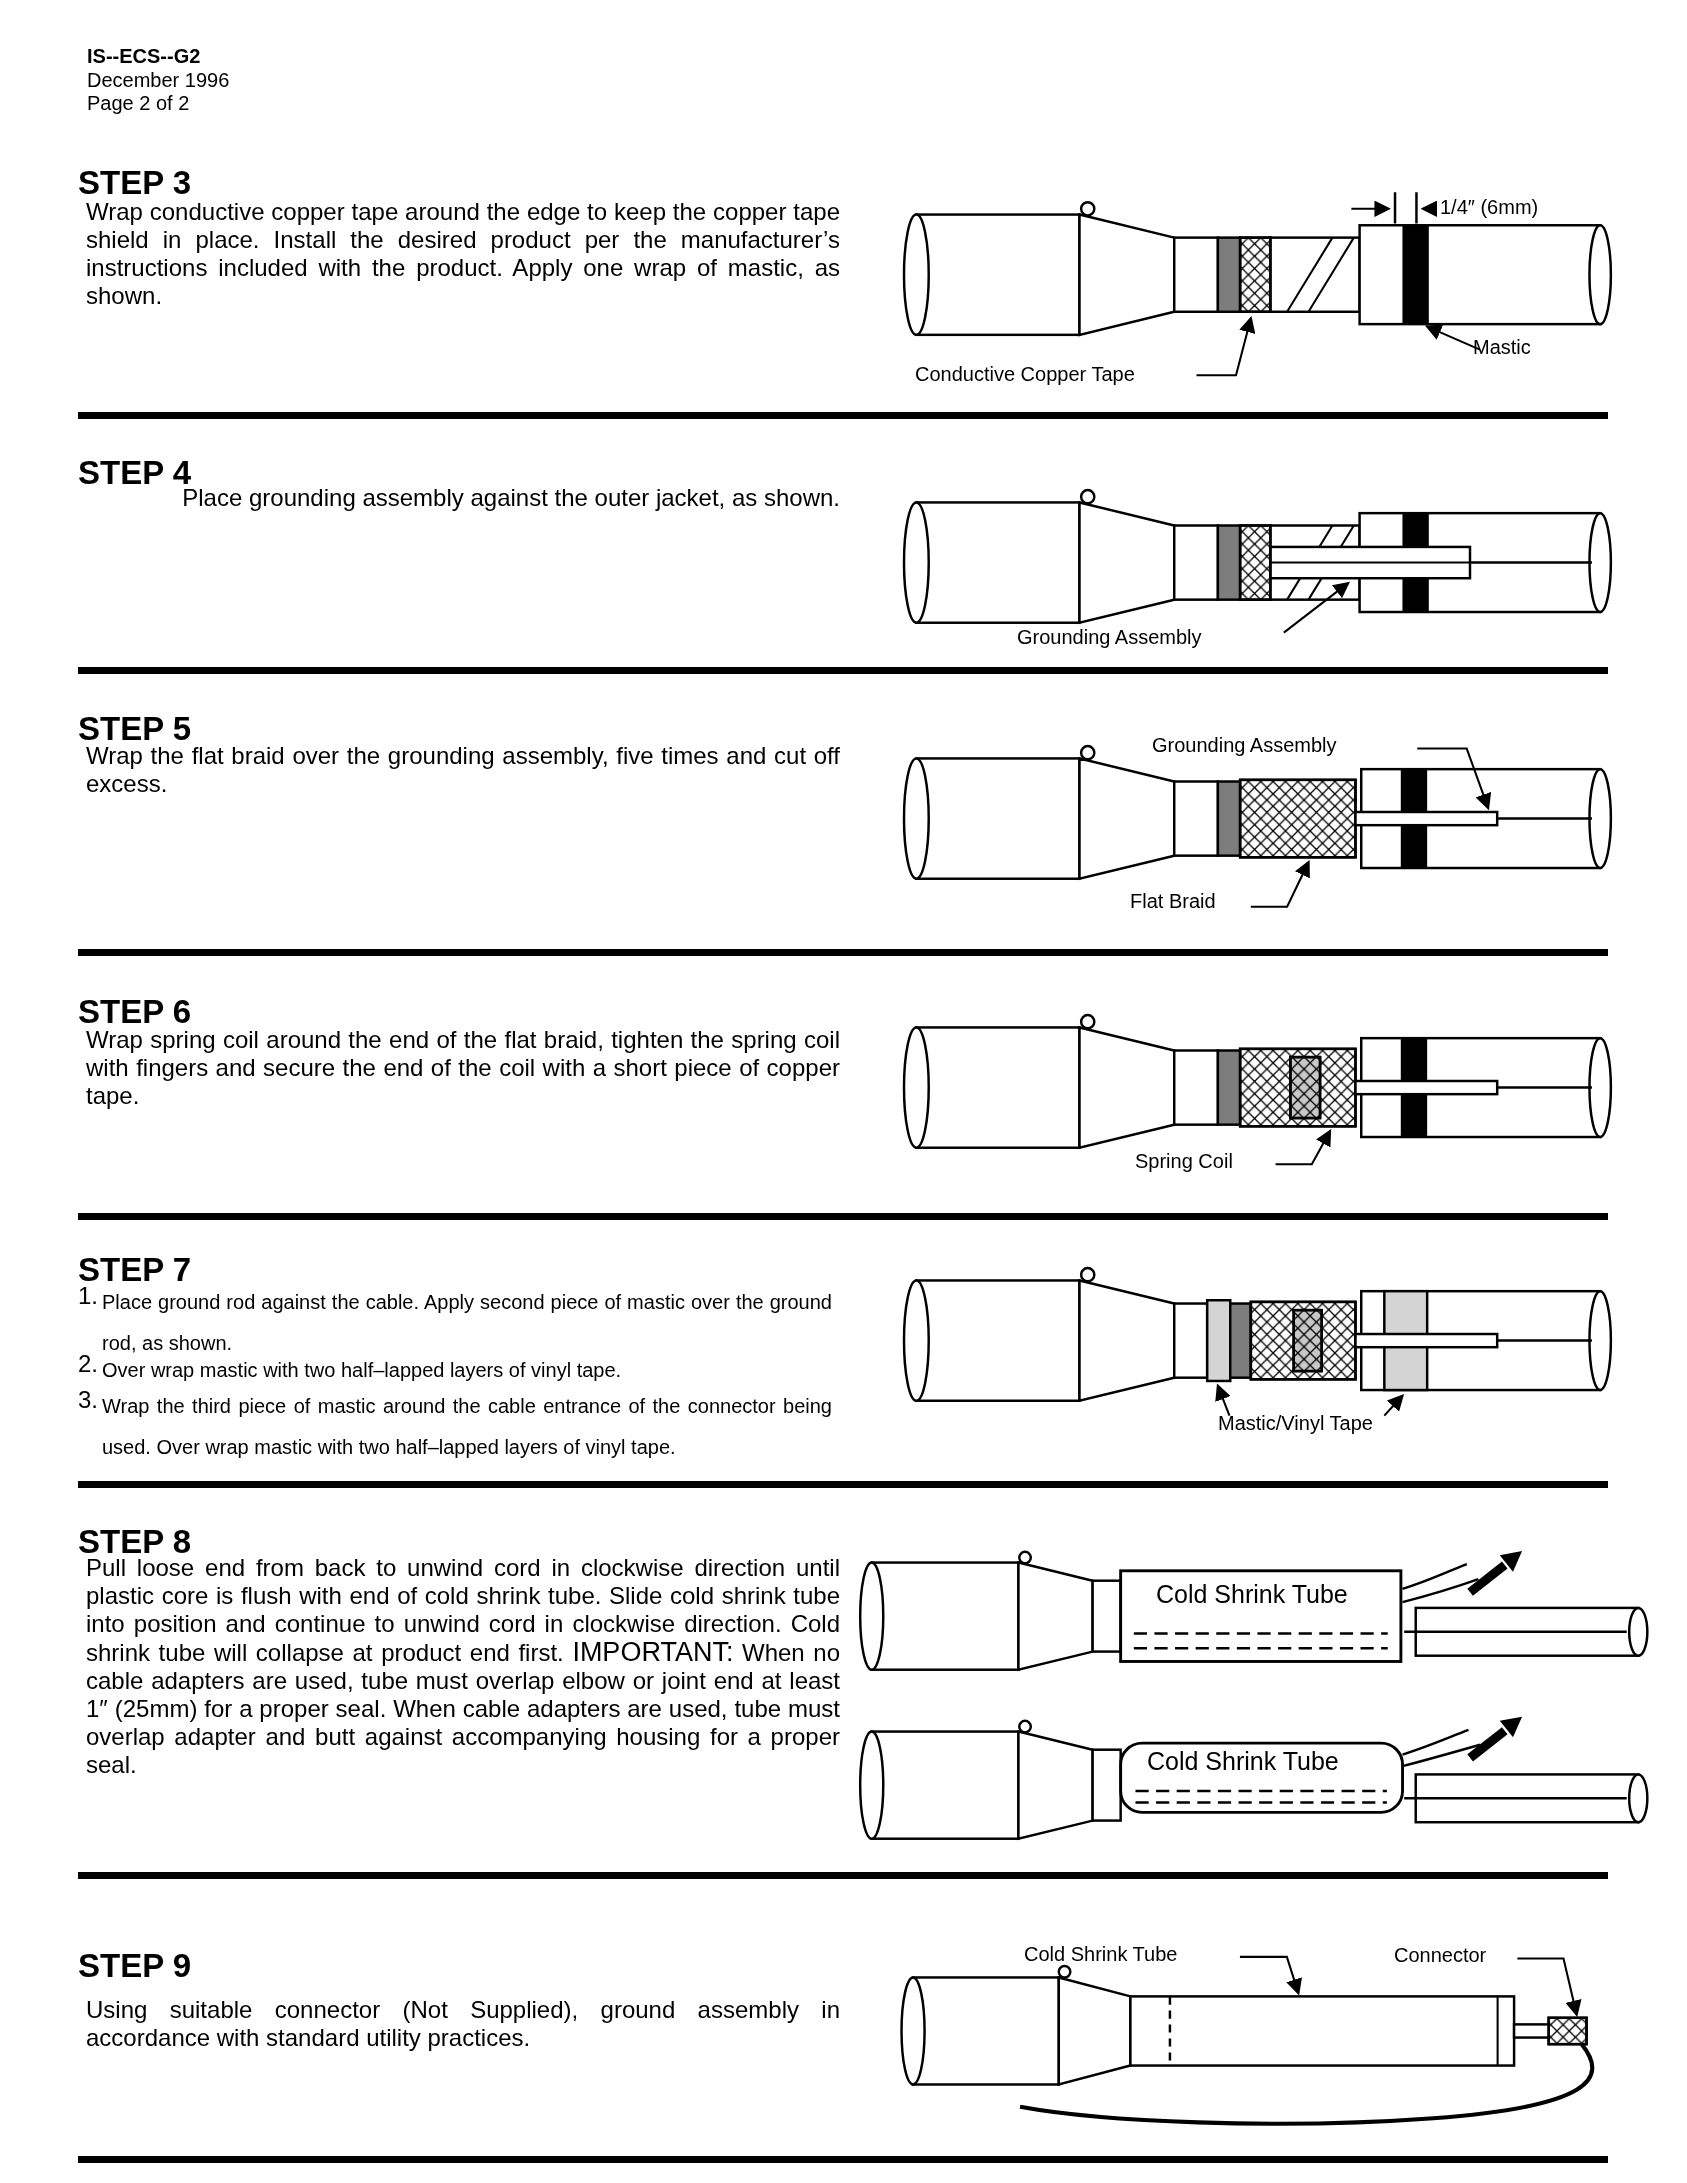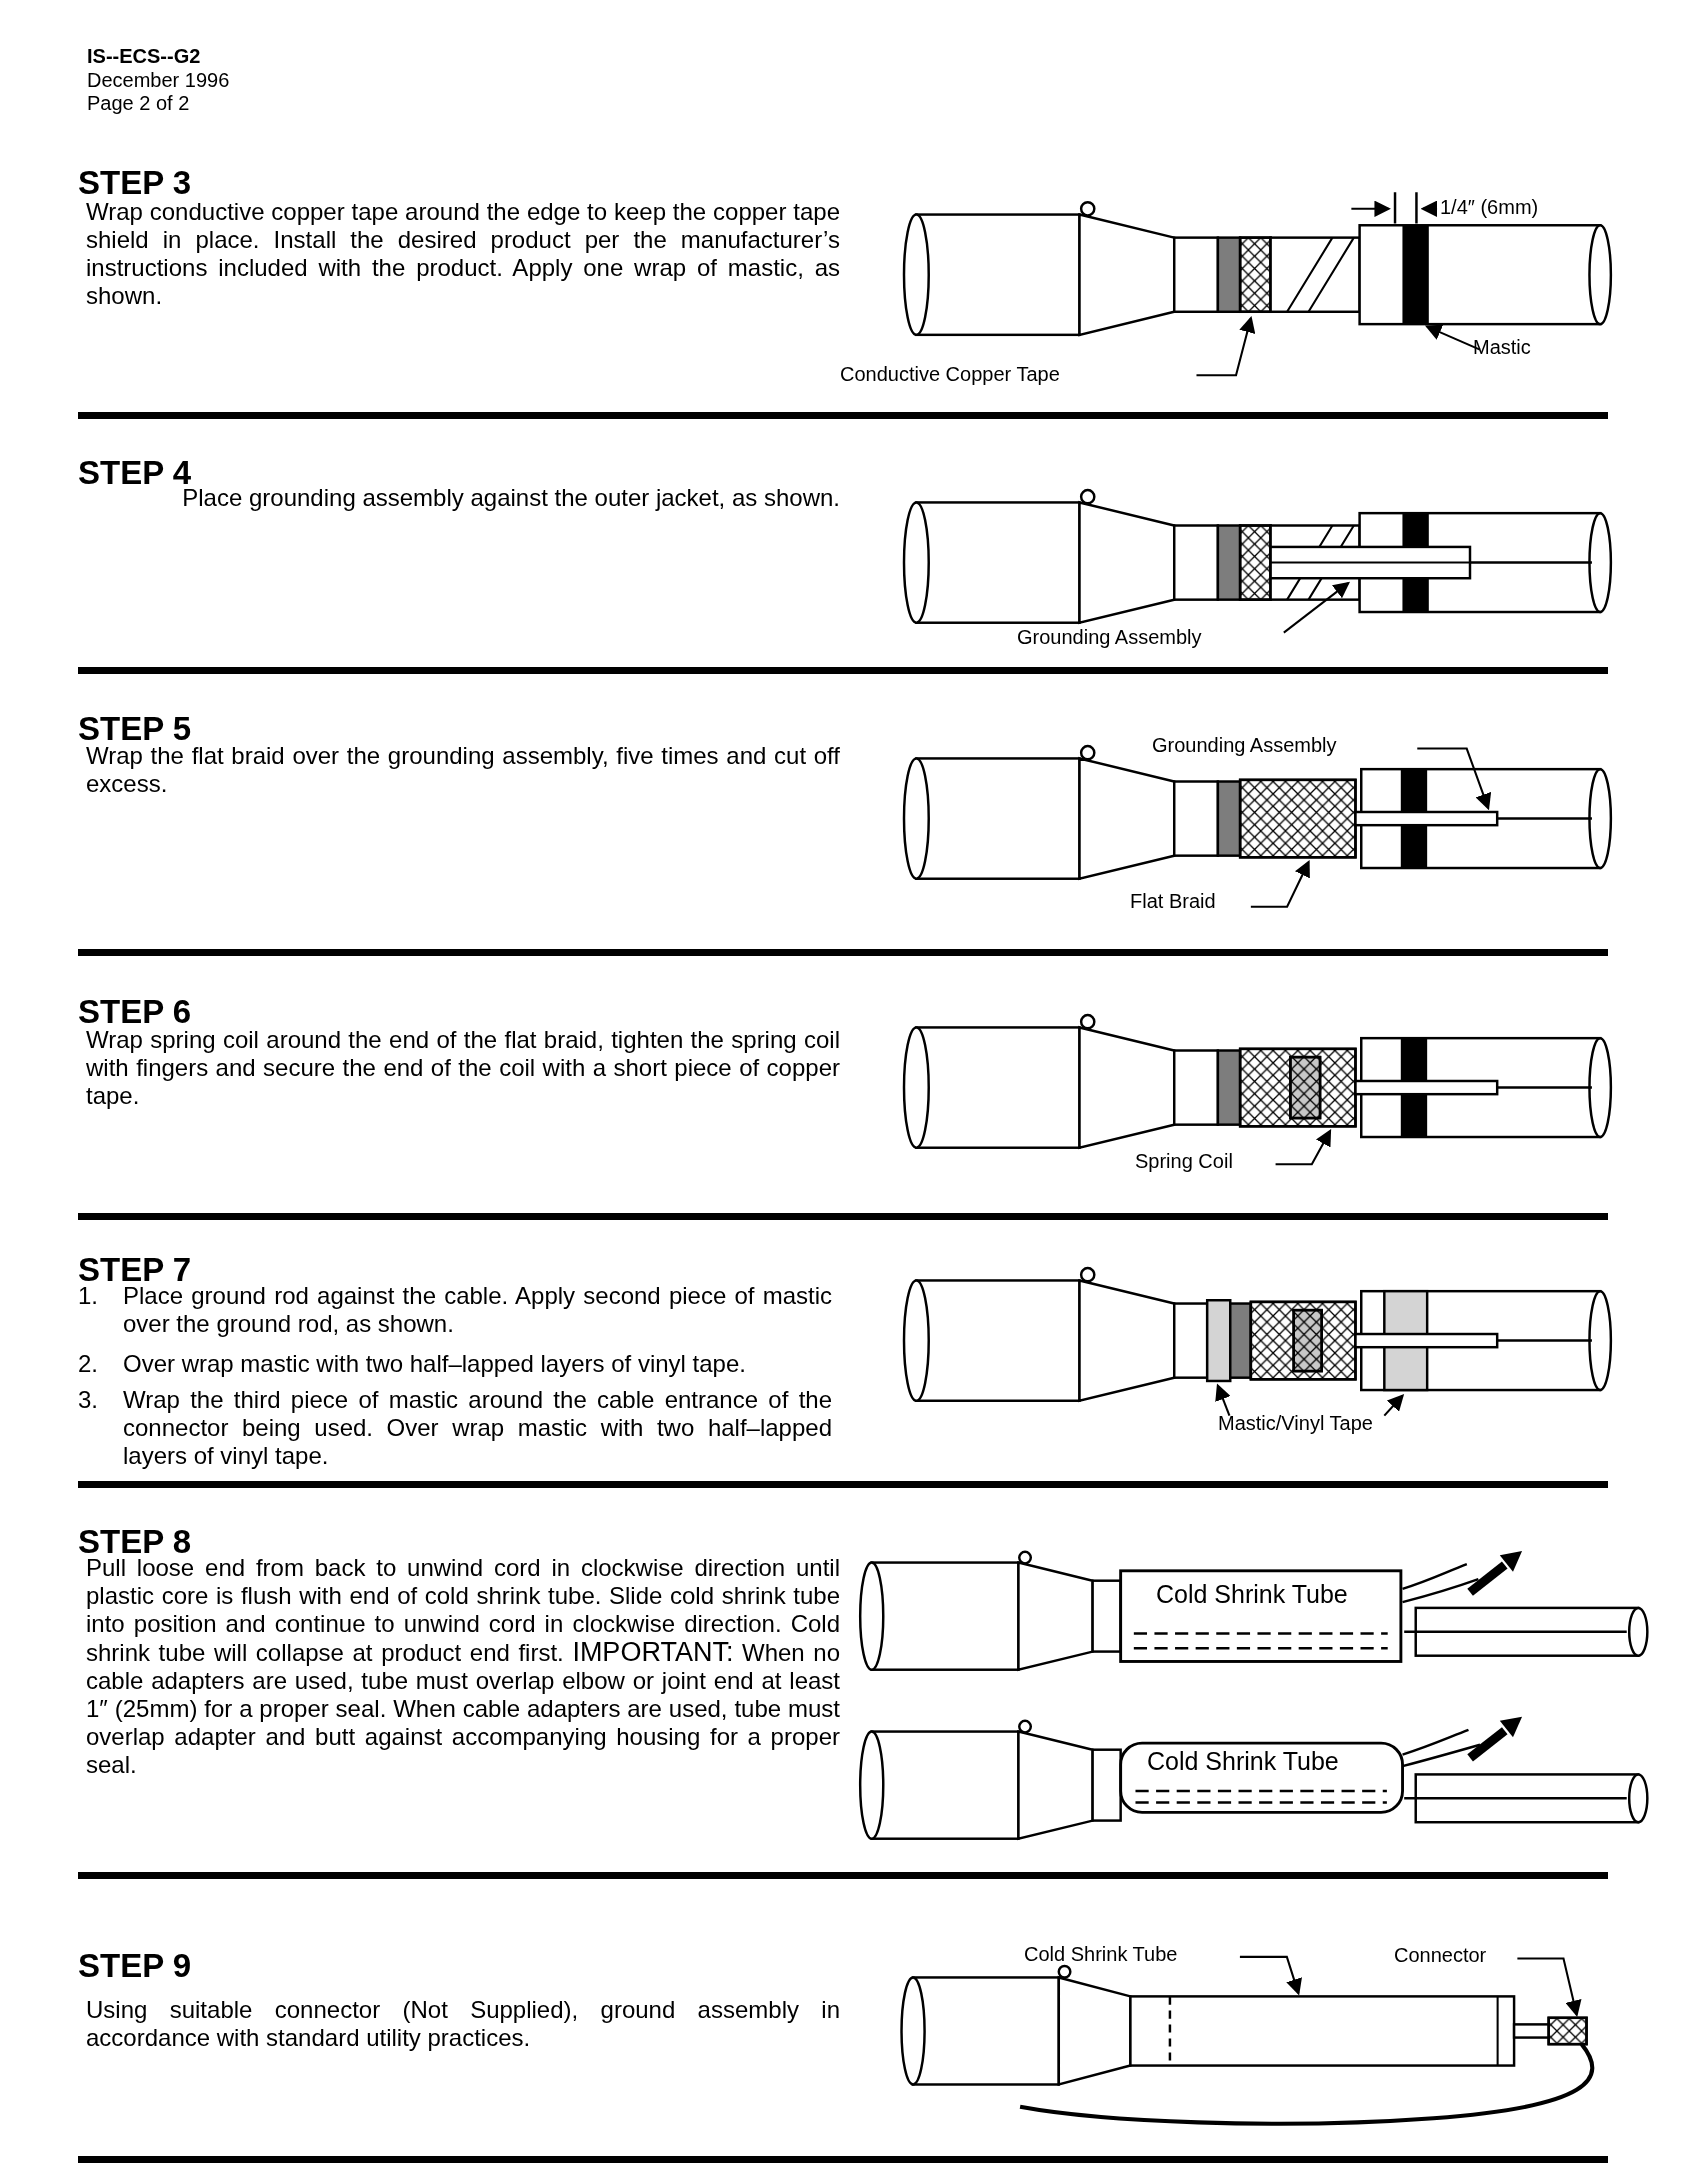--- a/index.html
+++ b/index.html
@@ -10,21 +10,21 @@
     overflow:hidden;
   }
   .rule { position:absolute; left:78px; width:1530px; height:7.4px; background:#000; }
   .hdr  { position:absolute; left:87px; font-size:20px; line-height:23px; white-space:nowrap; }
   .hdr.b{ font-weight:bold; }
   .step-title { position:absolute; left:78px; font-size:33px; font-weight:bold; white-space:nowrap;margin-top:13px; }
   .body-text  { position:absolute; left:78px; width:754px; font-size:24px; line-height:28px; text-align:justify;margin-left:8px; }
   .imp { font-weight:normal; font-size:27px; }
   .list-row { position:absolute; left:78px; width:754px; }
   .list-row .num { position:absolute; left:0; top:0; font-size:24px; line-height:28px; }
-  .list-row .itm { display:block; margin-left:45px; font-size:24px; line-height:28px; text-align:justify; }
+  .list-row .itm { display:block; margin-left:24px; font-size:20px; line-height:41px; text-align:justify; }
   .dlabel { position:absolute; font-size:20px; white-space:nowrap; }
   .tlabel { position:absolute; font-size:25px; white-space:nowrap; }
   svg.diag { position:absolute; overflow:visible; }
   svg .s   { fill:#fff; stroke:#000; stroke-width:3px; }
   svg .ln  { fill:none; stroke:#000; stroke-width:3px; }
   svg .ldr { fill:none; stroke:#000; stroke-width:2.5px; }
 </style>
 </head>
 <body>
 
@@ -60,21 +60,21 @@
     <rect x="622" y="45" width="32" height="120" style="fill:#000"></rect>
     <path d="M613,5 V43 M639,5 V43" class="ln"></path>
     <line x1="560" y1="25" x2="605" y2="25" class="ldr" marker-end="url(#ar3)"></line>
     <line x1="664" y1="25" x2="647" y2="25" class="ldr" marker-end="url(#ar3)"></line>
     <line x1="716" y1="196" x2="652" y2="168" class="ldr" marker-end="url(#ar3)"></line>
     <polyline points="372,227 420,227 438,158" class="ldr" marker-end="url(#ar3)"></polyline>
   </g>
 </svg>
 <div class="dlabel" style="left:1440px; top:196px">1/4″ (6mm)</div>
 <div class="dlabel" style="left:1473px; top:336px">Mastic</div>
-<div class="dlabel" style="left:840px; top:363px">Conductive Copper Tape</div>
+<div class="dlabel" style="left:915px; top:363px">Conductive Copper Tape</div>
 
 <div class="rule" style="top:412px"></div>
 
 <div class="step-title" style="top:441px">STEP 4</div>
 <p class="body-text" style="top:484px; text-align:right">Place grounding assembly against the outer jacket, as shown.</p>
 
 <svg class="diag" style="left:890px; top:476px" width="725" height="202" viewBox="0 0 880 245">
   <defs>
     <pattern id="xh4" width="15" height="15" patternUnits="userSpaceOnUse">
       <path d="M0,15 L15,0 M0,0 L15,15" stroke="#000" stroke-width="1.6" fill="none"></path>

